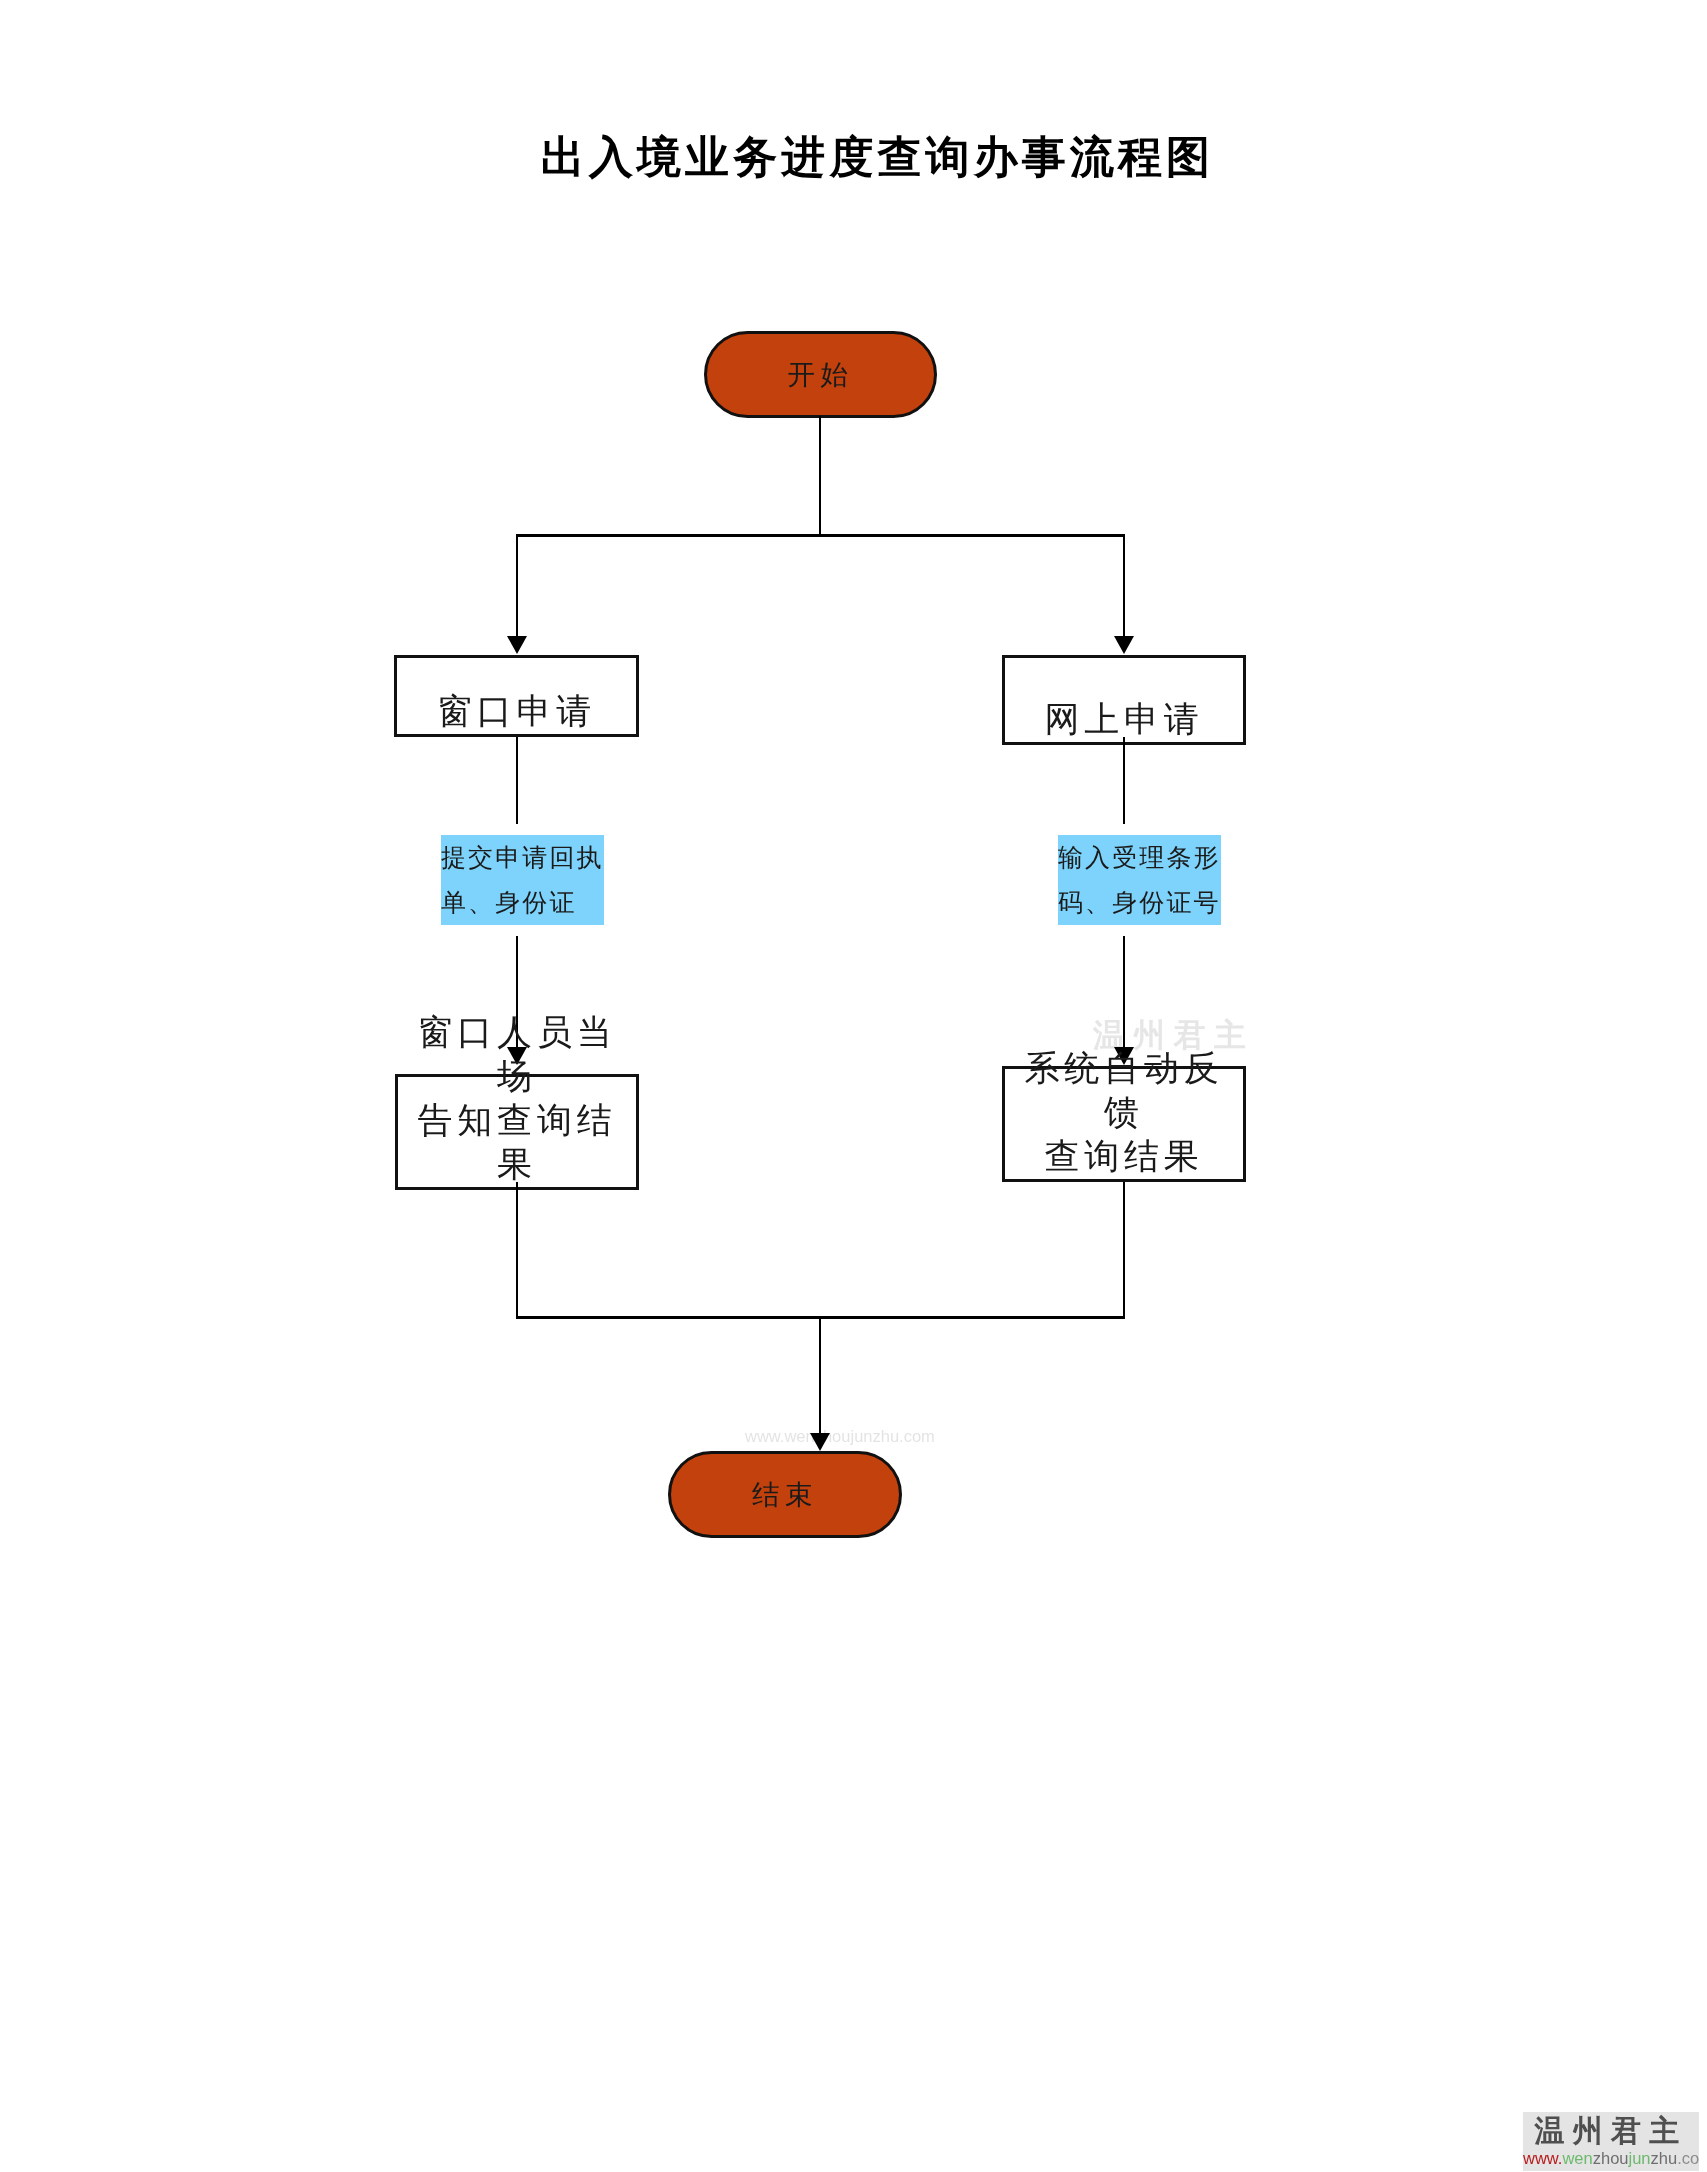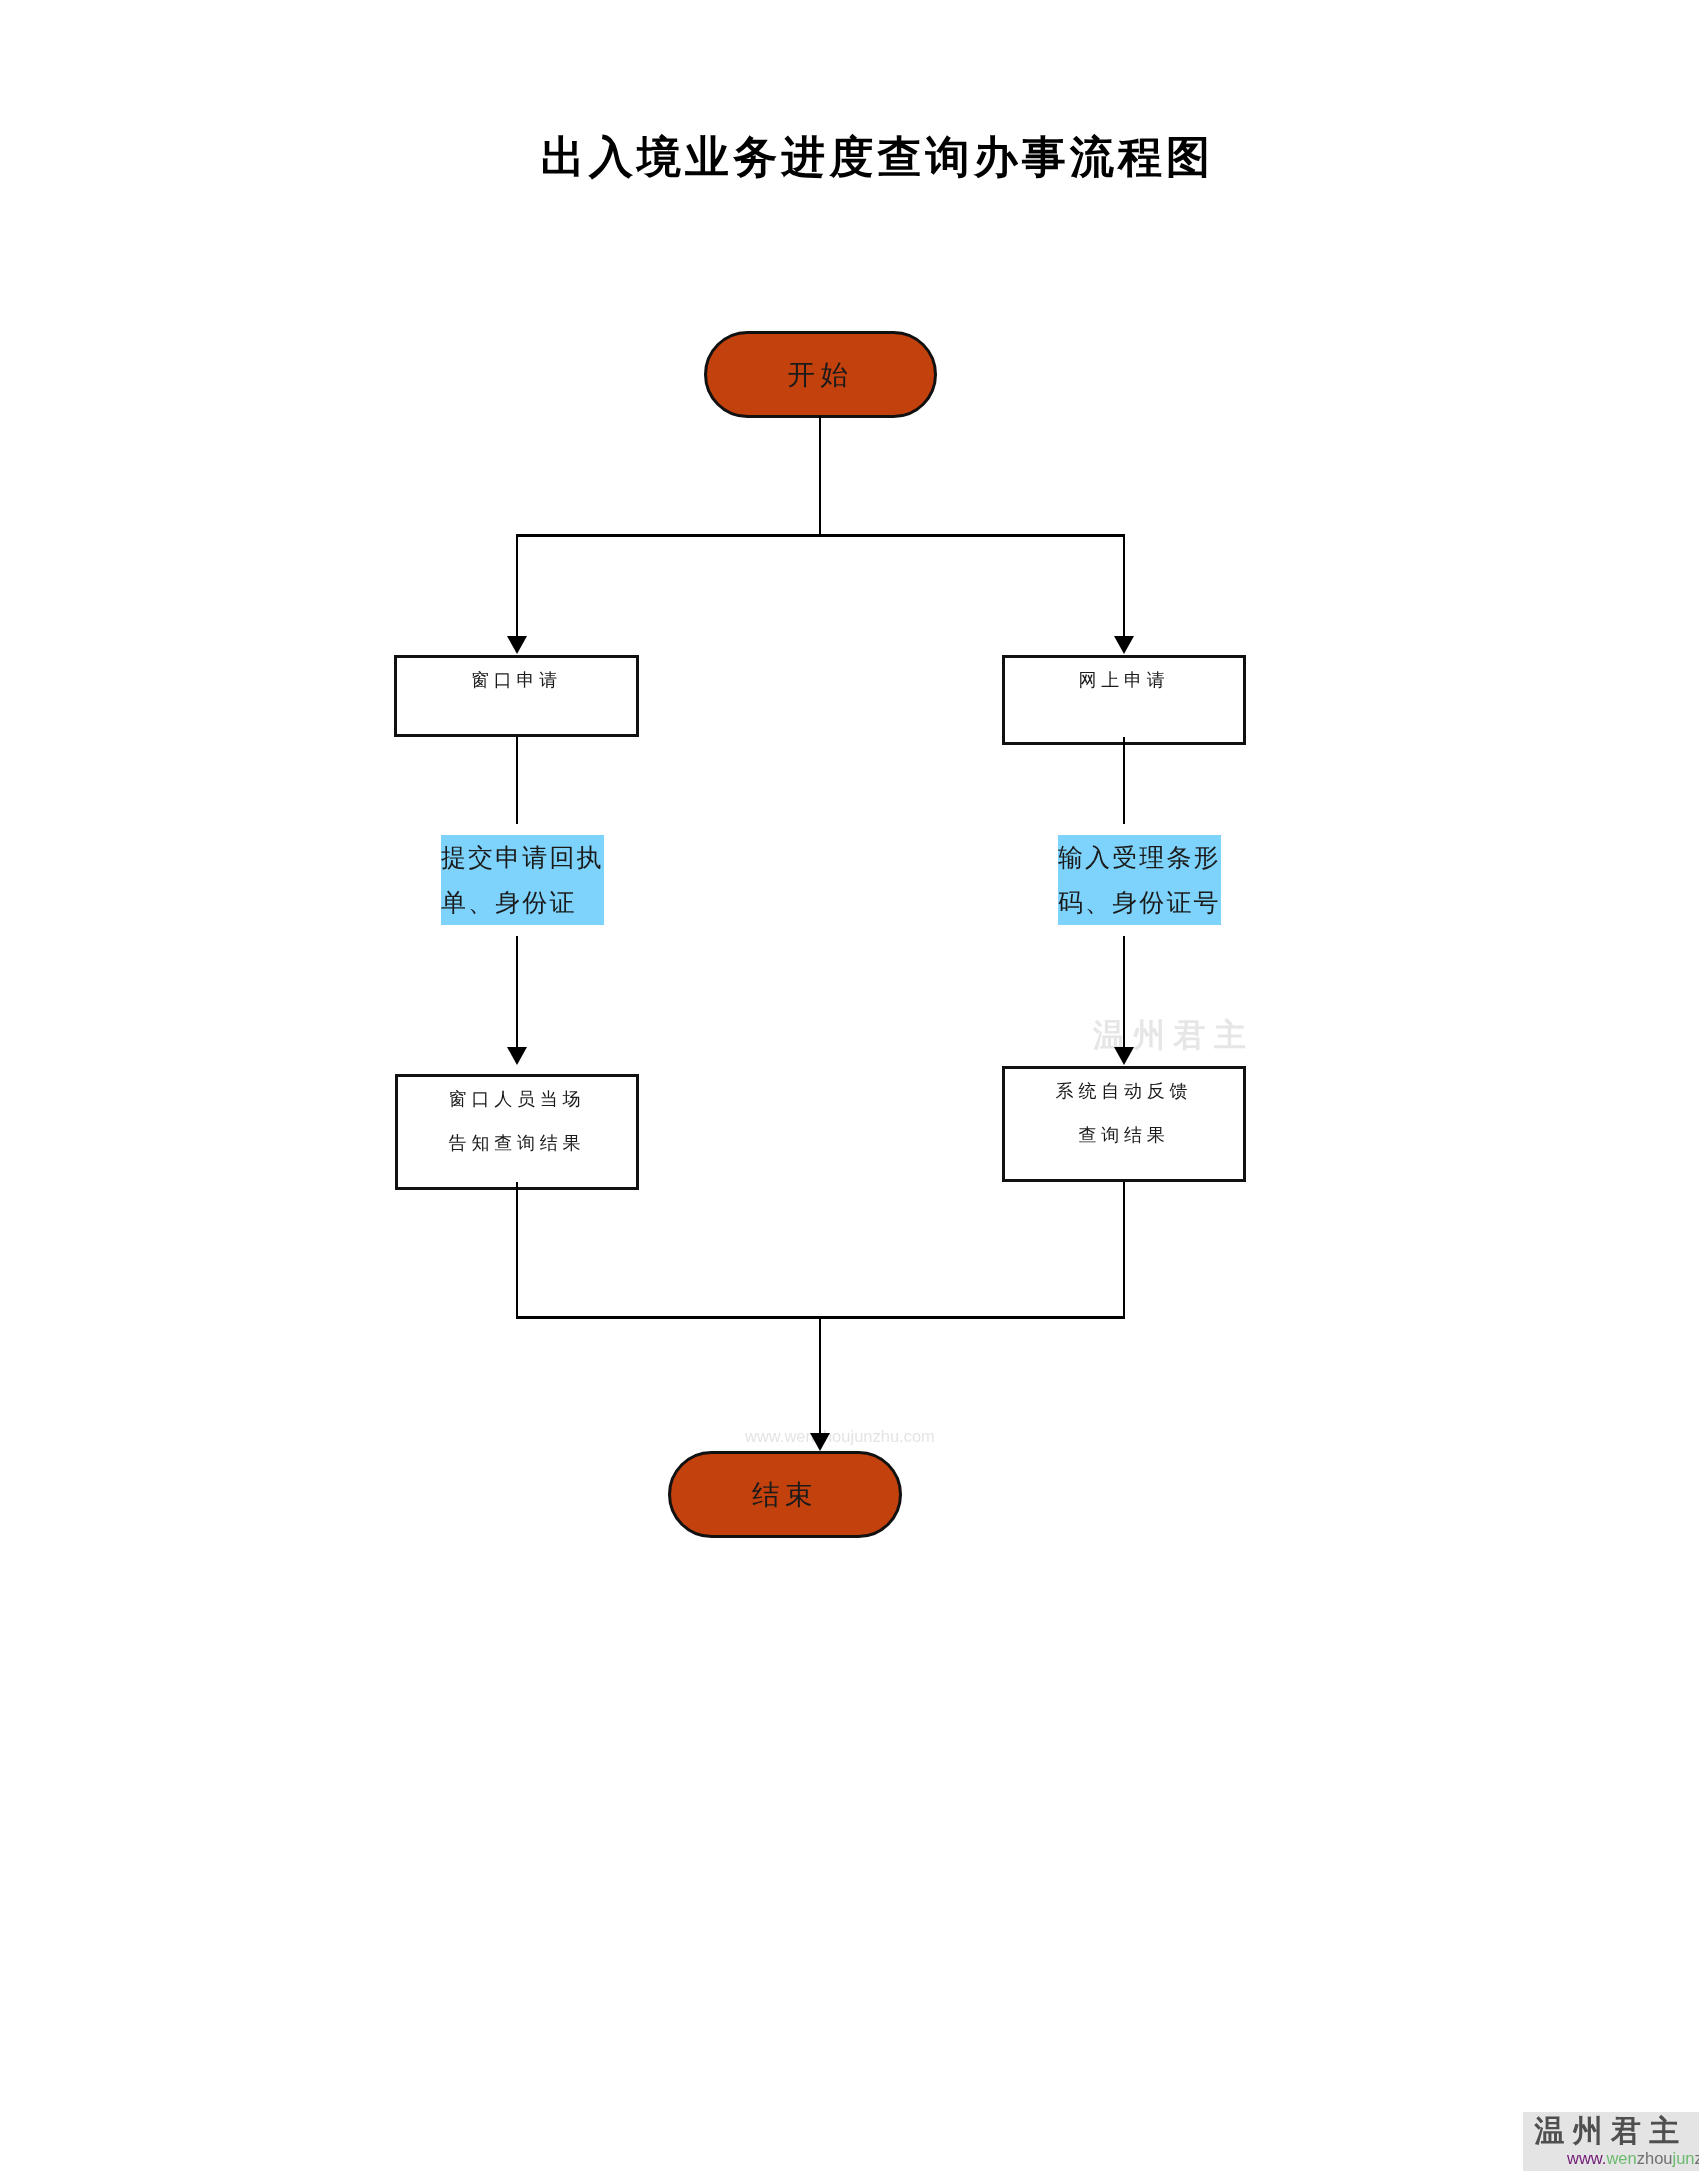--- a/index.html
+++ b/index.html
@@ -40,22 +40,22 @@
   .oval-end   { left: 668px; top: 1451px; width: 234px; height: 87px; }
 
   
   .pbox {
     border: 3.4px solid #111111;
     background: #ffffff;
     box-sizing: border-box;
     display: flex;
     flex-direction: column;
     align-items: center;
-    justify-content: flex-start;
-    font-size: 18px;
+    justify-content: flex-end;
+    font-size: 35px;
     letter-spacing: 4.8px;
     text-align: center;
     line-height: 44px;
   }
   .box-win  { left: 394px;  top: 655px;  width: 245px; height: 82px; }
   .box-net  { left: 1002px; top: 655px;  width: 244px; height: 90px; }
   .box-res-win { left: 395px;  top: 1066px; width: 244px; height: 116px; margin-top: 8px; }
   .box-res-sys { left: 1002px; top: 1066px; width: 244px; height: 116px; }
 
   
@@ -182,18 +182,18 @@
   <div class="abs vline" style="left:819px; top:1319px; height:114px;"></div>
   <div class="abs arrow-down" style="left:810px; top:1433px;"></div>
 
   <div class="abs oval oval-end">
     <span>结束</span>
   </div>
 
   <div class="abs watermark" style="background-color: rgb(228, 228, 228);">
     <div class="wm-brand" style="color: rgb(79, 79, 79);">温州君主</div>
     <div class="wm-url">
-      <span style="color: #701a75; padding-left: 44px;">www.</span><span style="color: rgb(108, 186, 109);">wen</span><span style="color: rgb(111, 111, 111);">zhou</span><span style="color: rgb(108, 186, 109);">jun</span><span style="color: rgb(111, 111, 111);">zhu</span><span style="color: rgb(141, 141, 141);">.com</span>
+      <span style="color: #b91c1c;">www.</span><span style="color: rgb(108, 186, 109);">wen</span><span style="color: rgb(111, 111, 111);">zhou</span><span style="color: rgb(108, 186, 109);">jun</span><span style="color: rgb(111, 111, 111);">zhu</span><span style="color: rgb(141, 141, 141);">.com</span>
     </div>
   </div>
 
 </div>
 
 
 </body></html>

